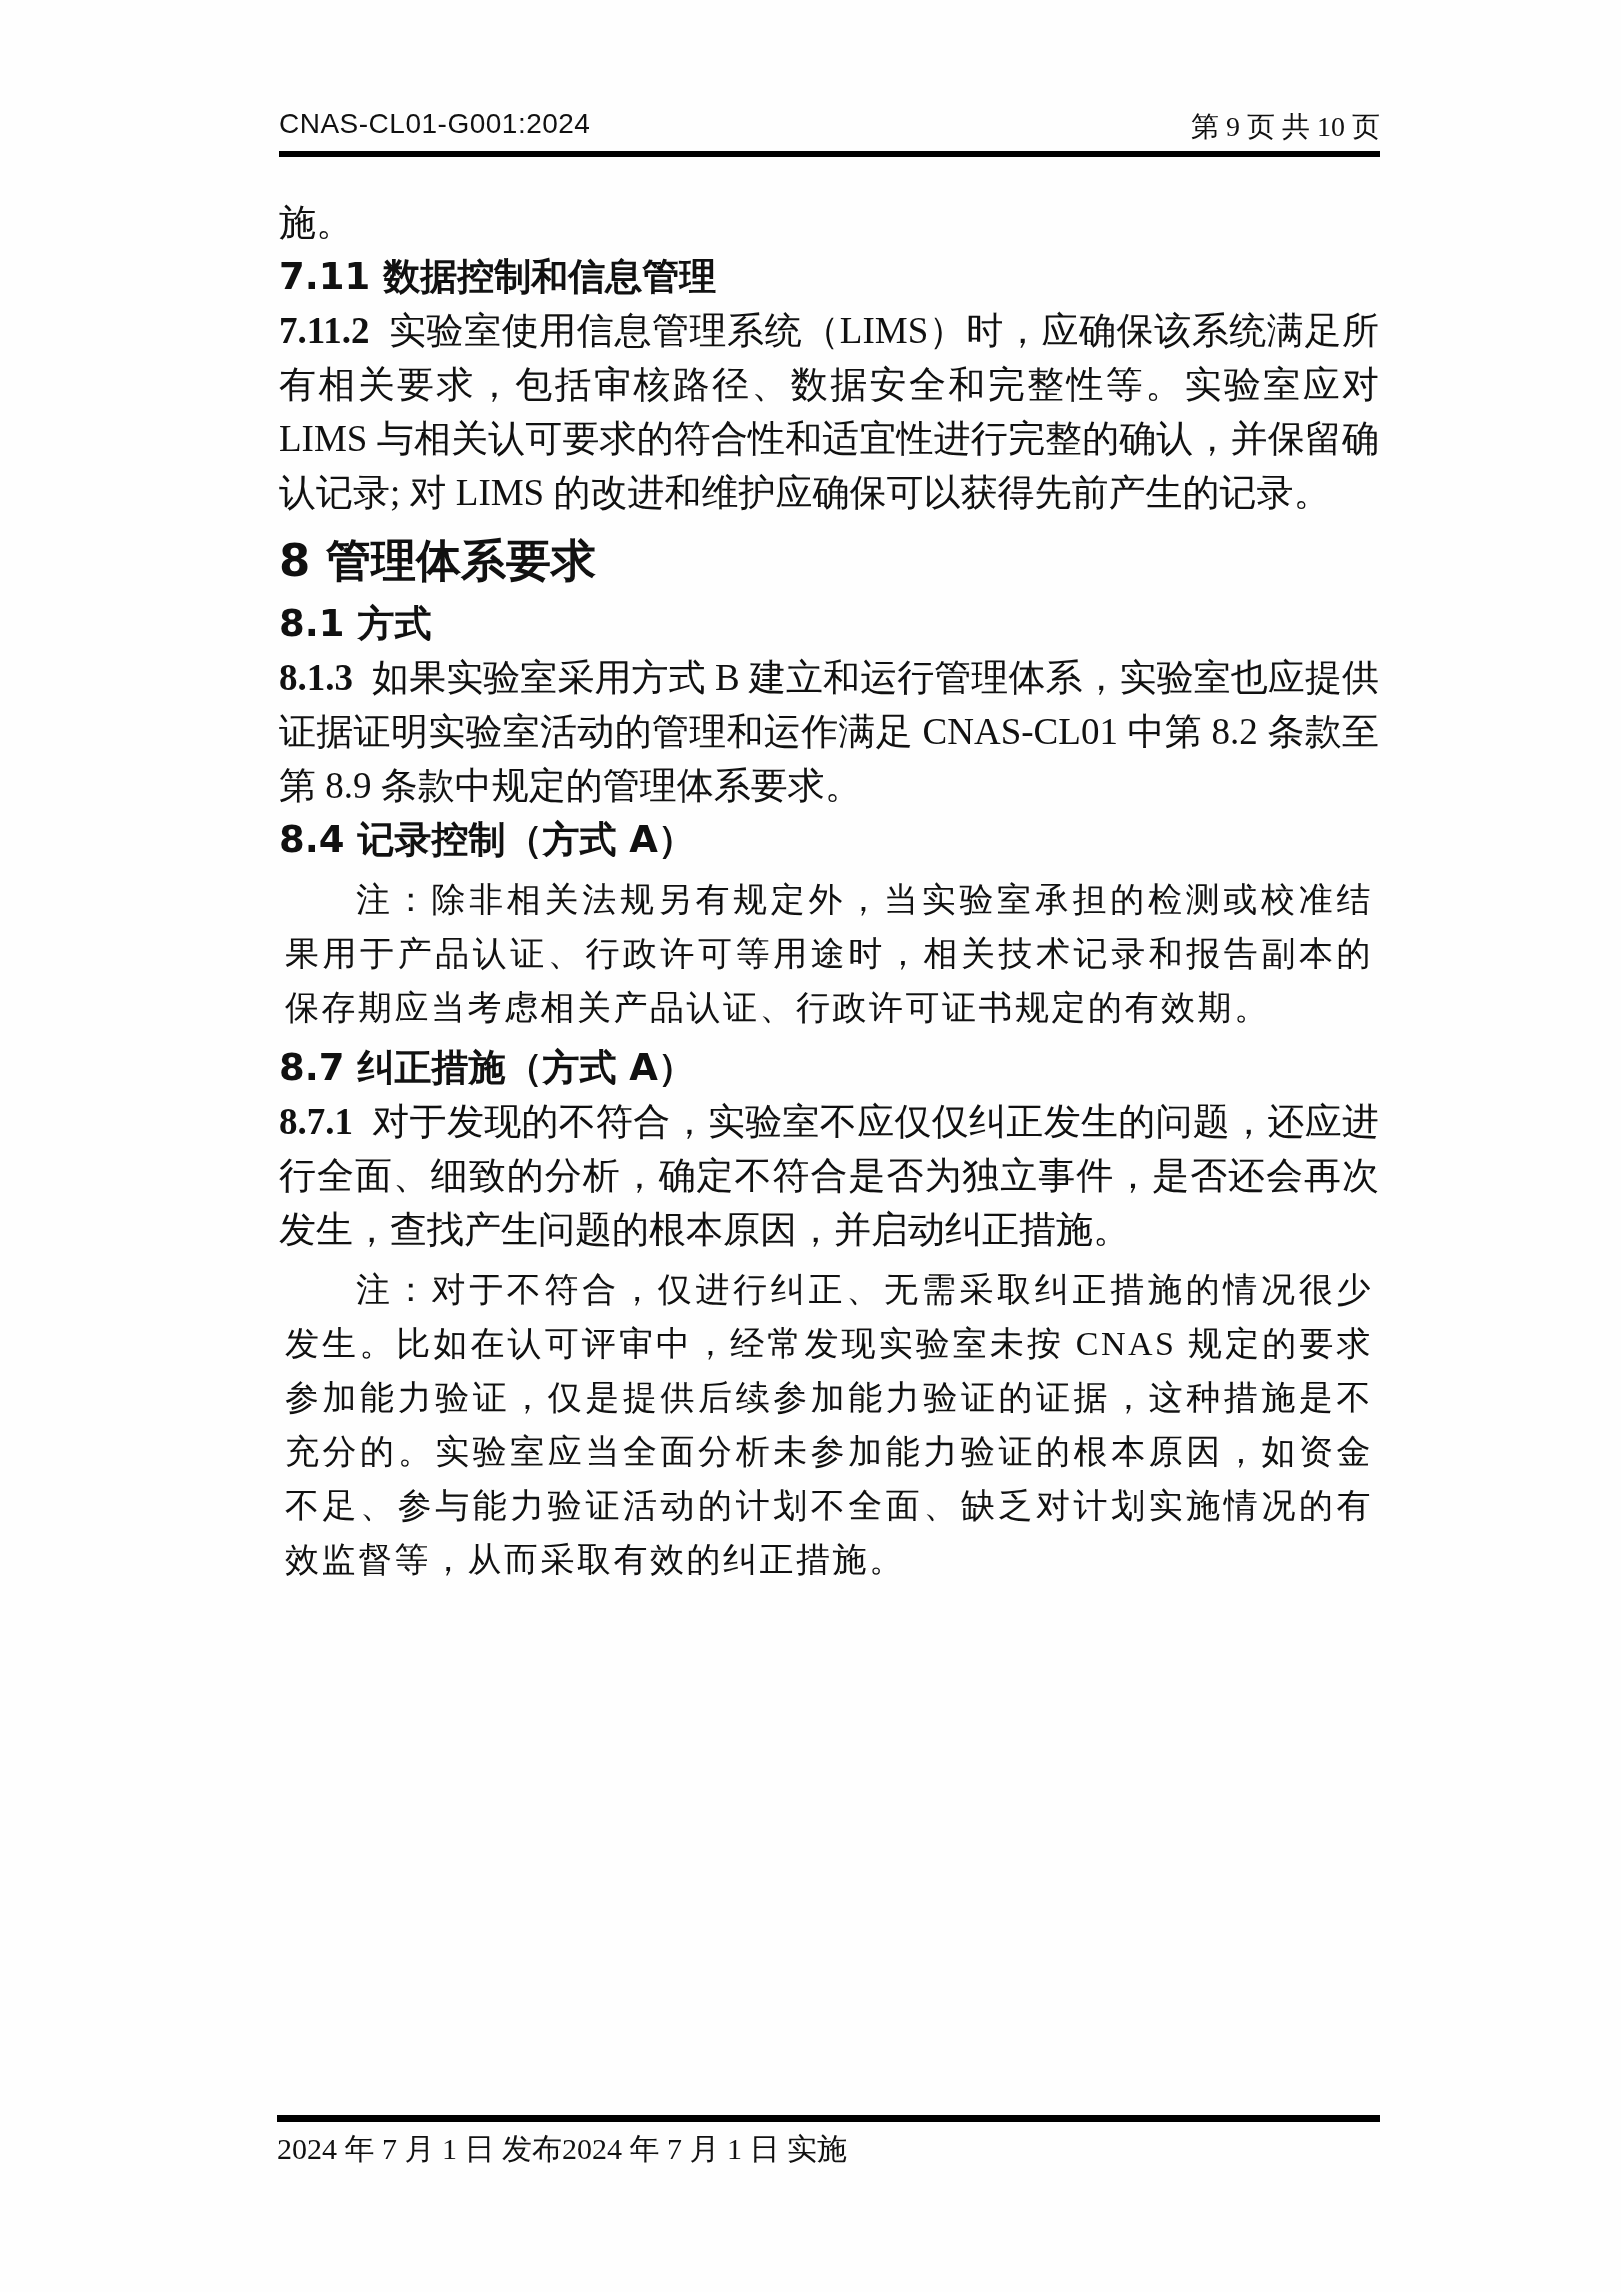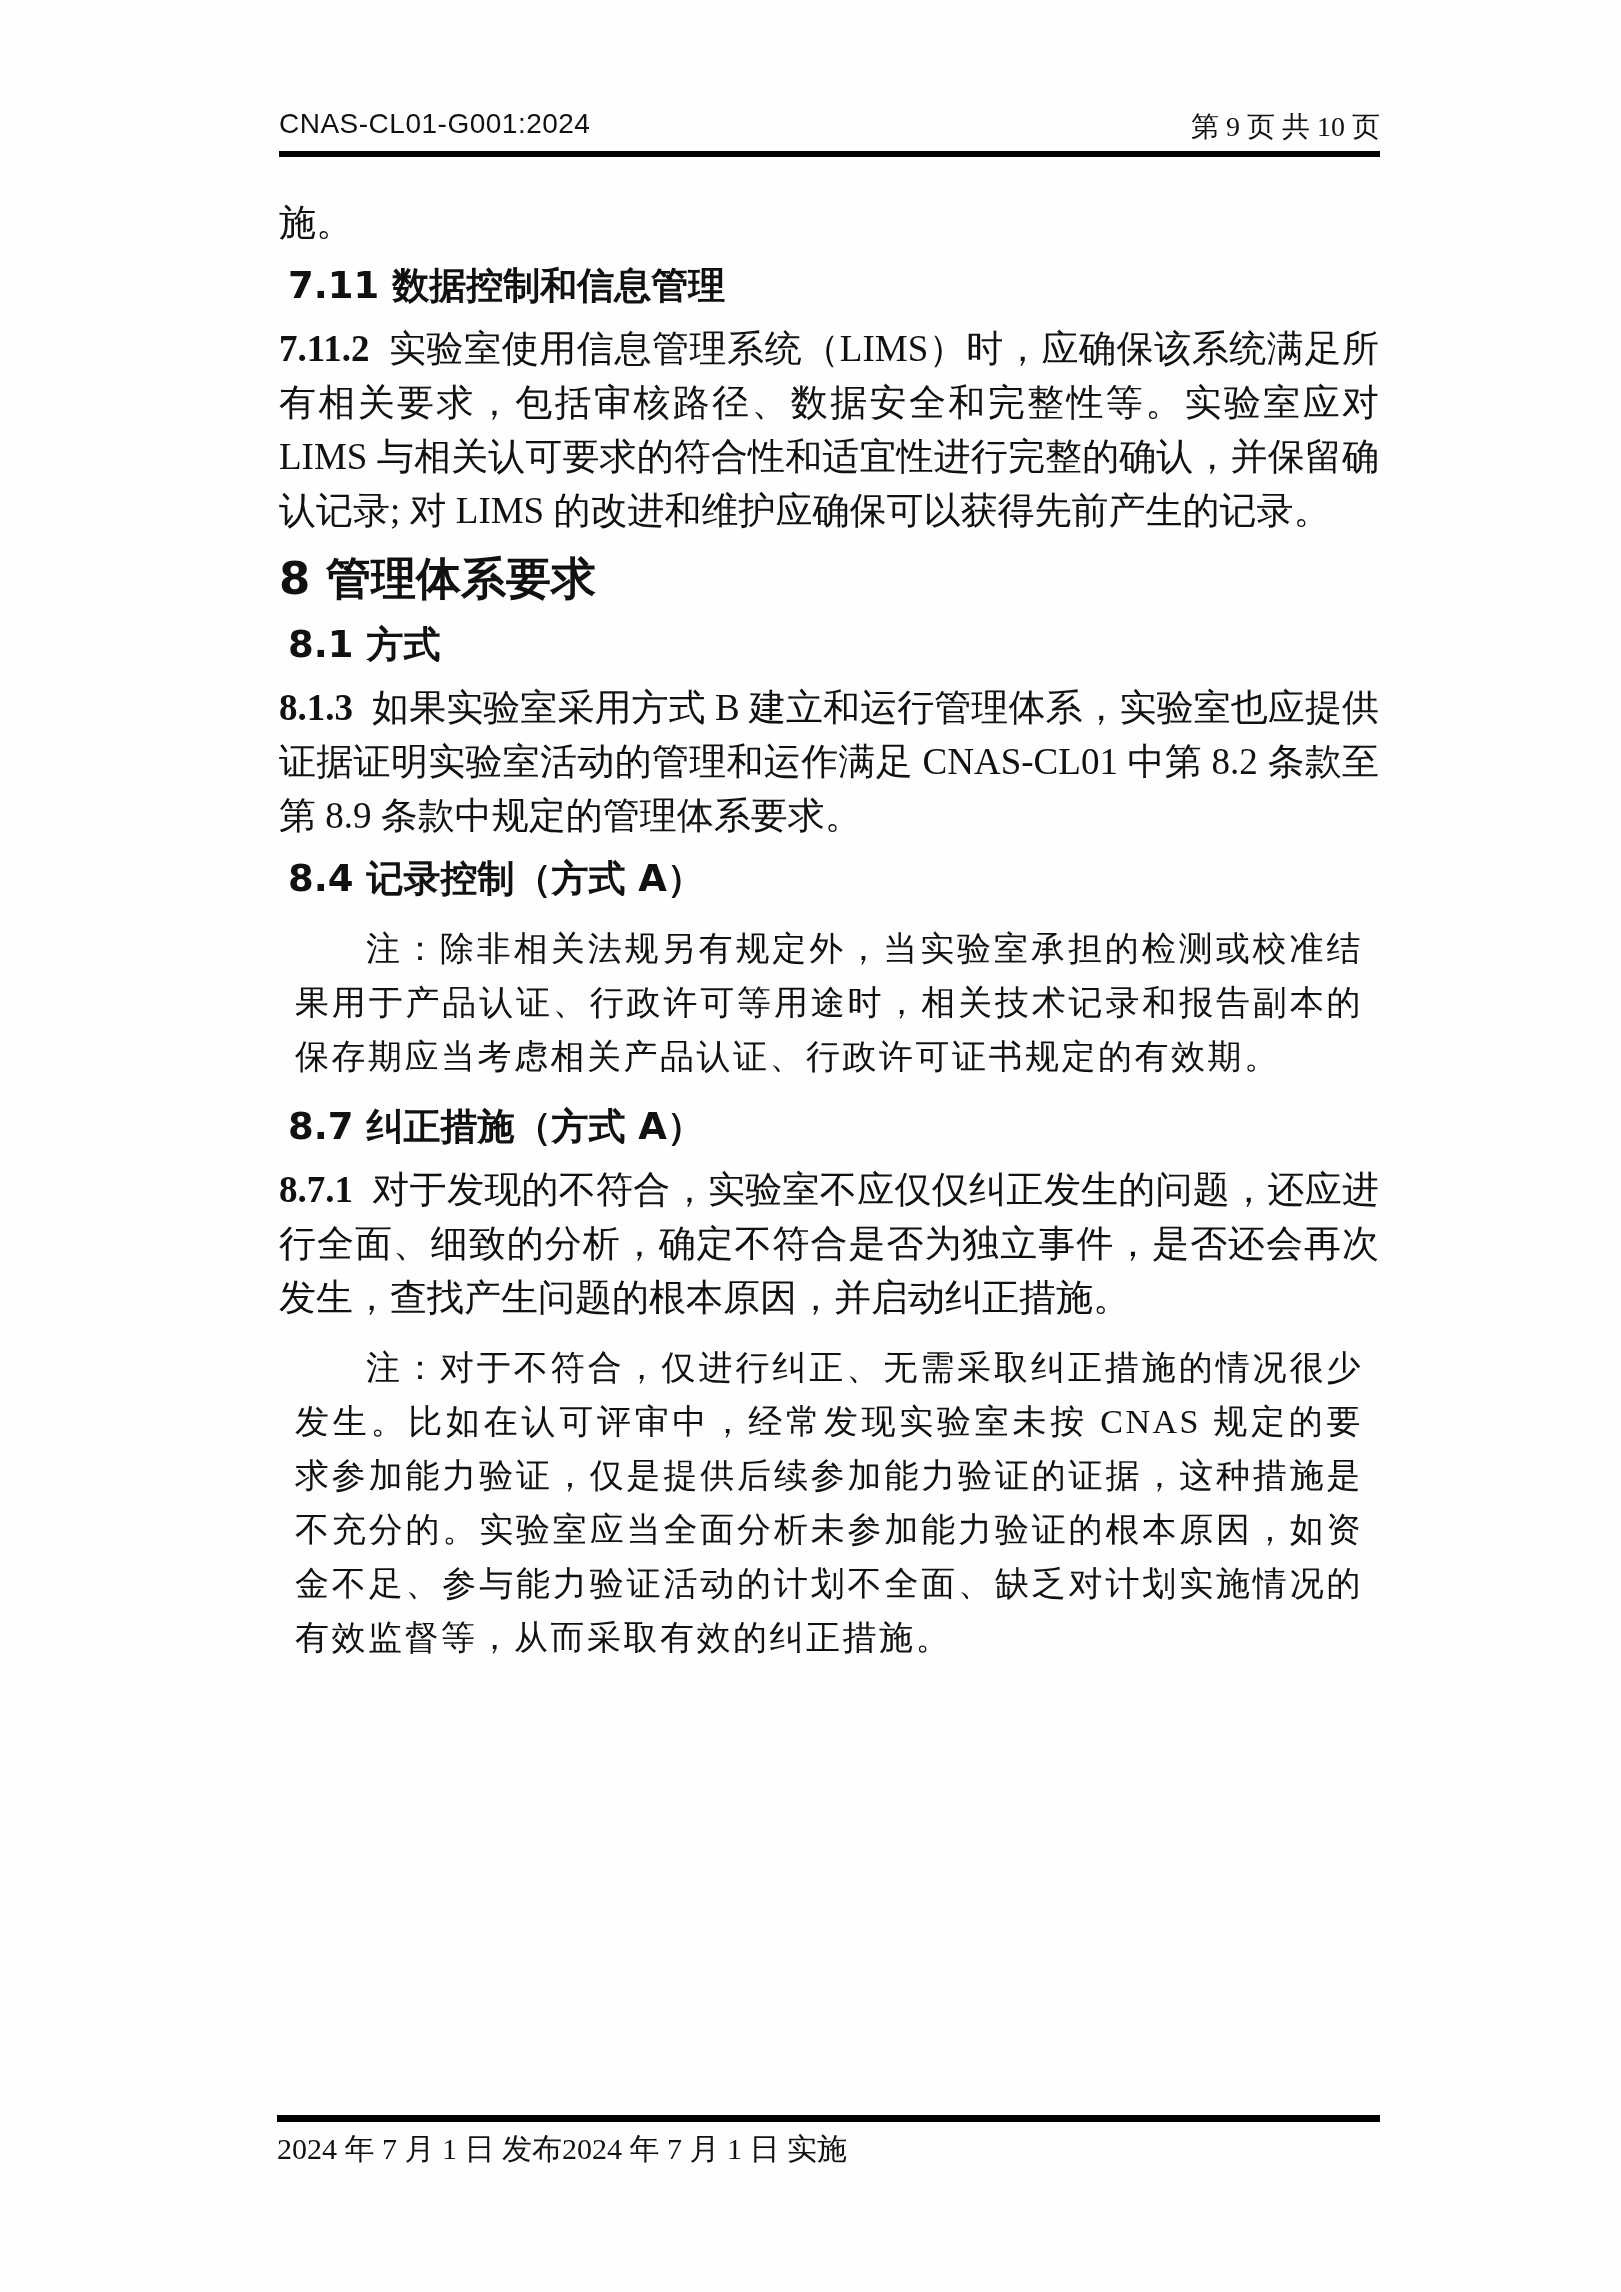--- a/index.html
+++ b/index.html
@@ -40,25 +40,25 @@
   }
   .h-chapter{
     font-family:"DejaVu Sans","Liberation Sans",sans-serif;
     font-size:45px;line-height:61px;font-weight:bold;
     margin:9.8px 0 5.9px 0;
     text-align:left;
   }
   .h-section{
     font-family:"DejaVu Sans","Liberation Sans",sans-serif;
     font-size:37px;line-height:54px;font-weight:bold;
-    margin:9px;
+    margin:0;
     text-align:left;
   }
   .note{
-    margin:16px;
+    margin:6px;
     font-size:34px;line-height:54px;
     letter-spacing:2.5px;
     text-indent:71px;
   }
   
   .footer-rule{
     position:absolute;left:277px;top:2115px;width:1103px;height:6.9px;
     background:#000;
   }
   .footer{

